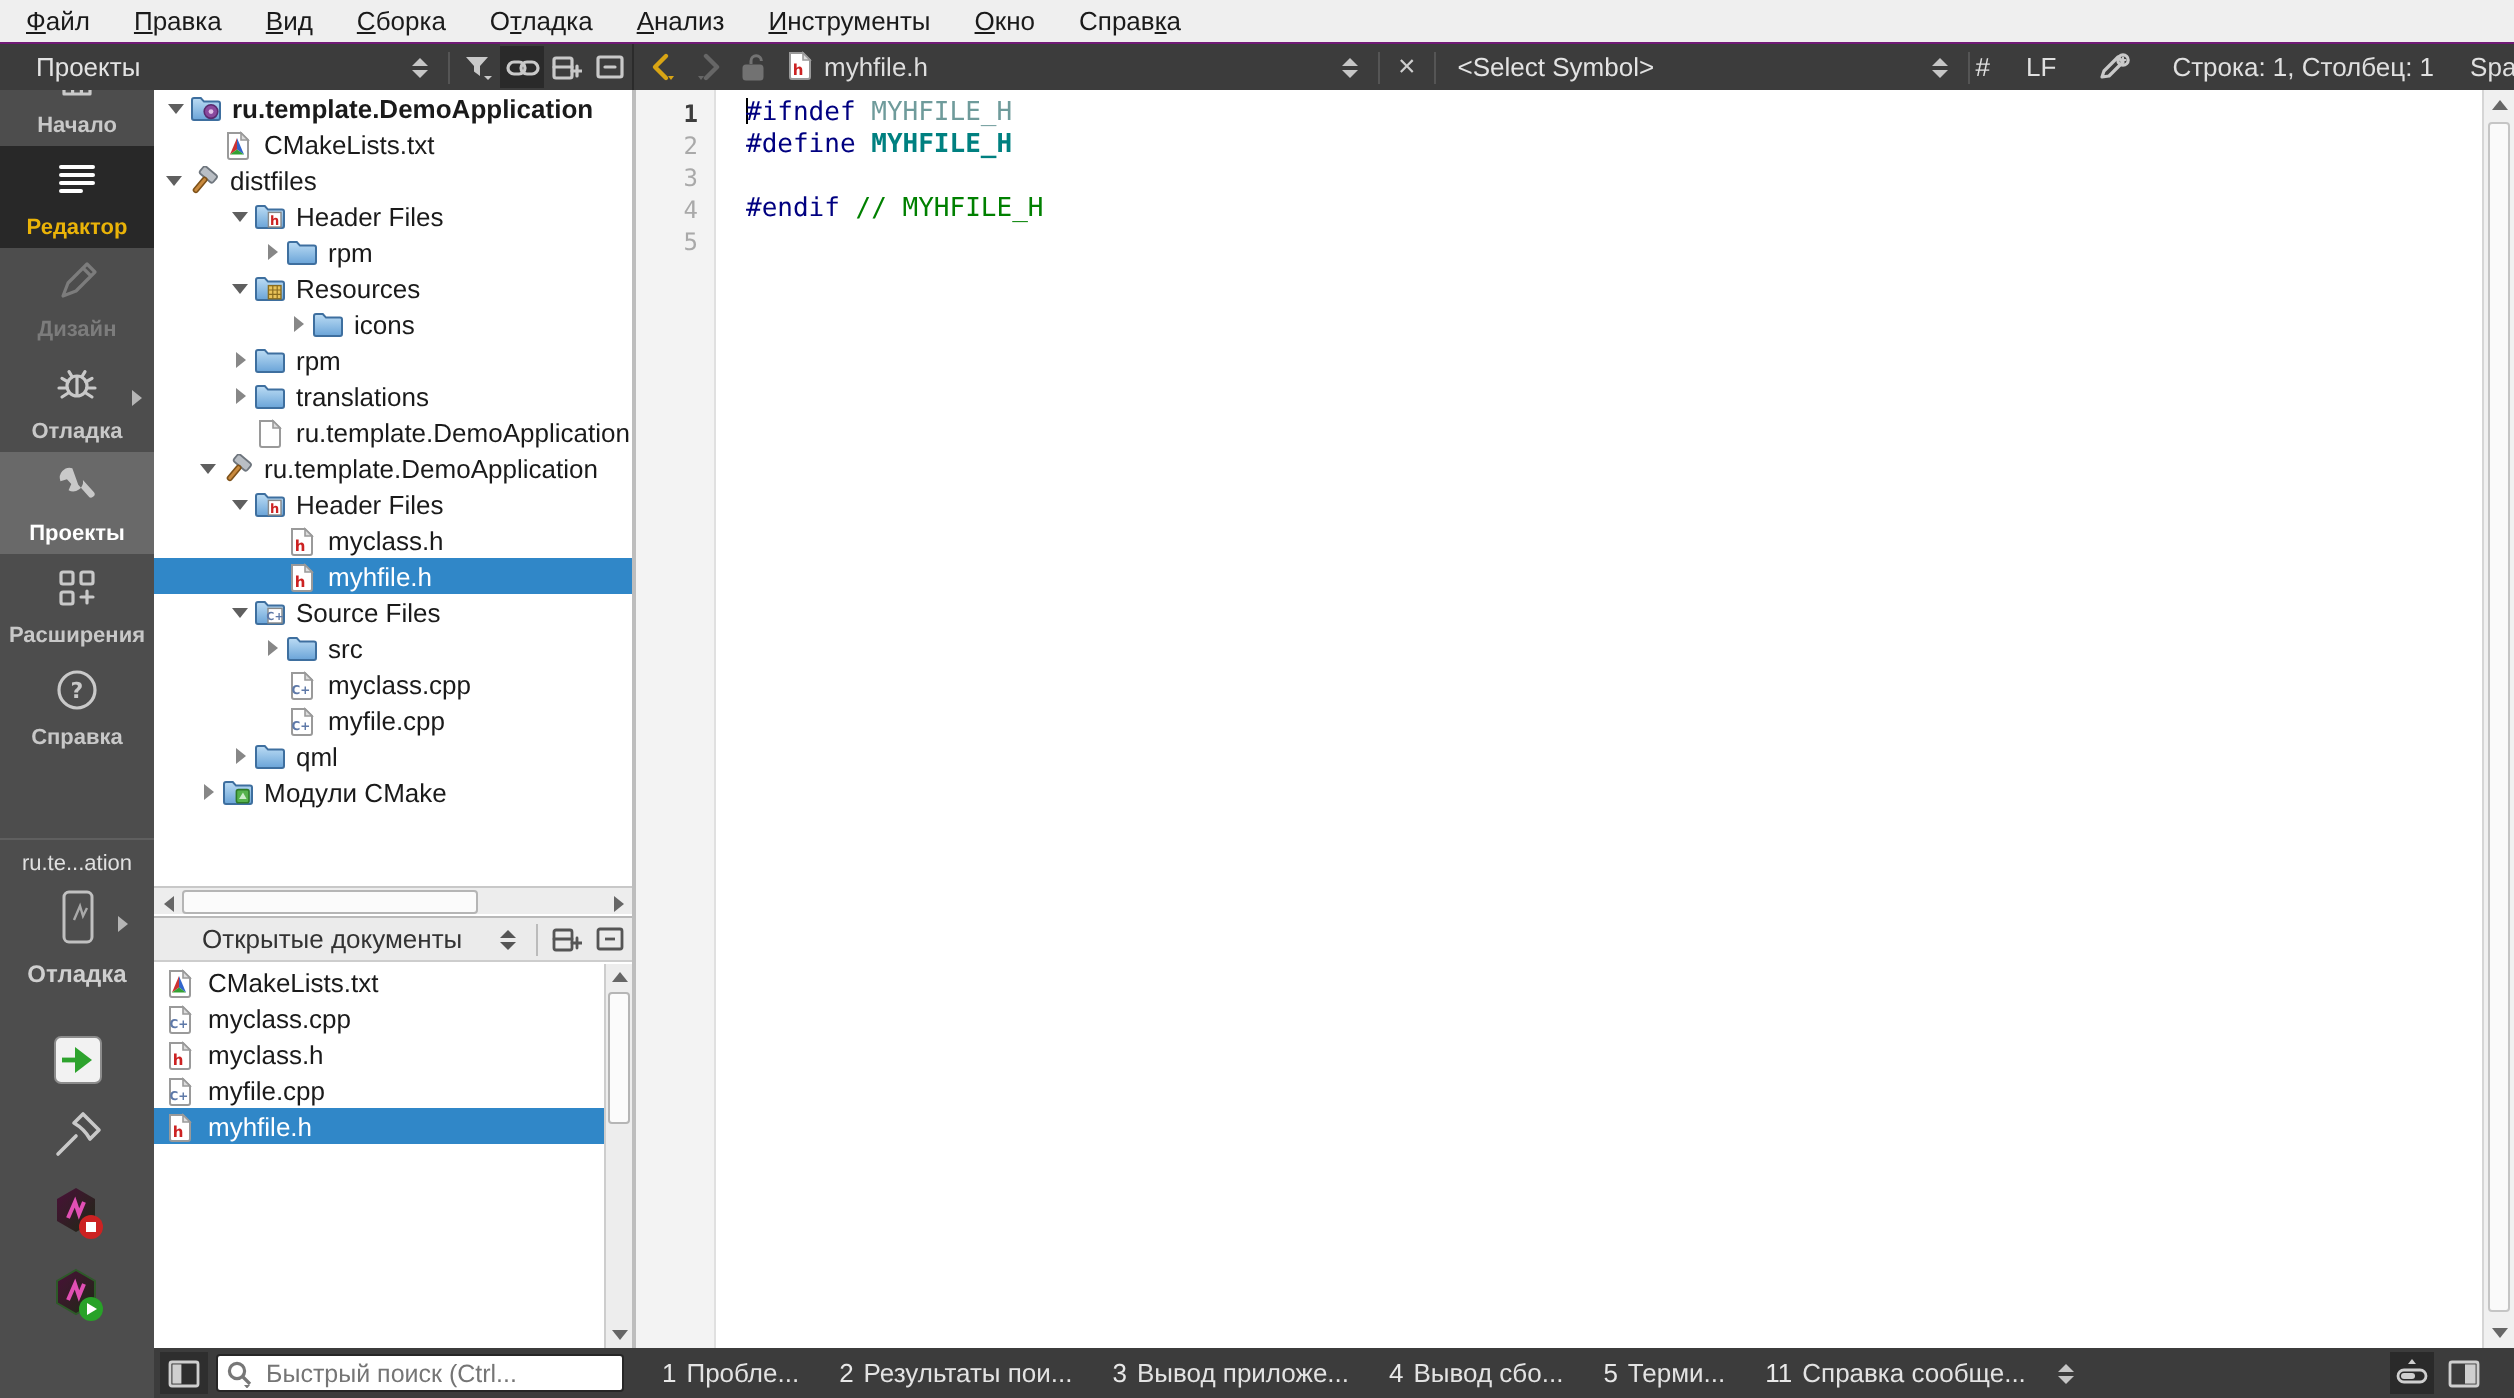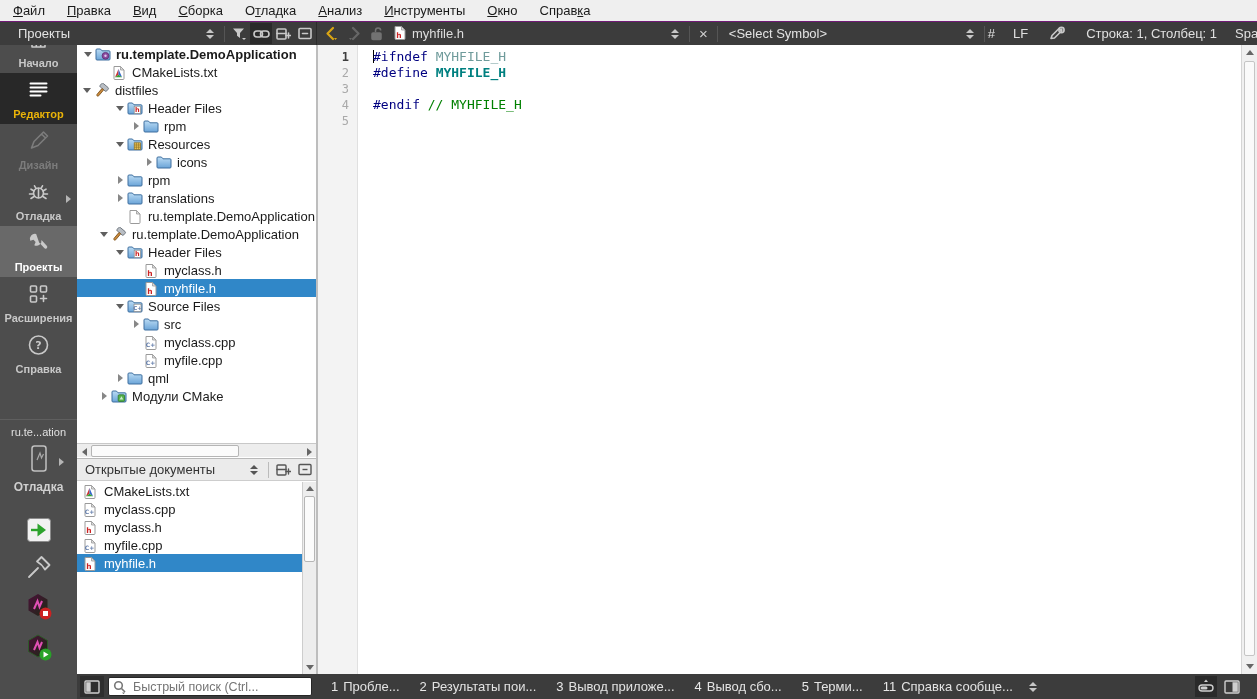--- a/index.html
+++ b/index.html
@@ -66,21 +66,21 @@
              border-top:1px solid #c8c8c8; }
   .hscroll .thumb { position:absolute; left:14px; top:1px; width:148px; height:12px; background:#fbfbfb;
                     border:1px solid #b5b5b5; border-radius:2px; }
   .sbtn { position:absolute; width:14px; height:13px; display:flex; align-items:center; justify-content:center; }
   .tri-l { width:0;height:0;border-top:4px solid transparent;border-bottom:4px solid transparent;border-right:5px solid #666;}
   .tri-r { width:0;height:0;border-top:4px solid transparent;border-bottom:4px solid transparent;border-left:5px solid #666;}
   .tri-u { width:0;height:0;border-left:4px solid transparent;border-right:4px solid transparent;border-bottom:5px solid #666;}
   .tri-d { width:0;height:0;border-left:4px solid transparent;border-right:4px solid transparent;border-top:5px solid #666;}
 
   .docs-header { position:absolute; left:77px; top:458px; width:239px; height:23px; background:#ebebeb;
-                 border-top:1px solid #b9b9b9; border-bottom:1px solid #cdcdcd; display:flex; align-items:center; color:#333;}
+                 border-top:1px solid #b9b9b9; border-bottom:1px solid #cdcdcd; display:flex; align-items:center; color:#333;padding-left:16px;}
   .docs-header .dh-title { margin-left:8px; flex:1; }
   .docs-header .updown .u { border-bottom-color:#555; } .docs-header .updown .d { border-top-color:#555; }
   .docs-list { position:absolute; left:77px; top:482px; width:225px; height:192px; background:#fff; overflow:hidden; }
   .doc-row { height:18px; display:flex; align-items:center; color:#1a1a1a; padding-left:4px; }
   .doc-row.selected { background:var(--sel,#3087c8); color:#fff; }
   .doc-row .tlabel { margin-left:6px; }
   .vscroll { position:absolute; left:302px; top:482px; width:14px; height:192px; background:#ededed; border-left:1px solid #cdcdcd;}
   .vscroll .thumb { position:absolute; left:1px; top:14px; width:11px; height:66px; background:#fbfbfb;
                     border:1px solid #b5b5b5; border-radius:2px; }
 

